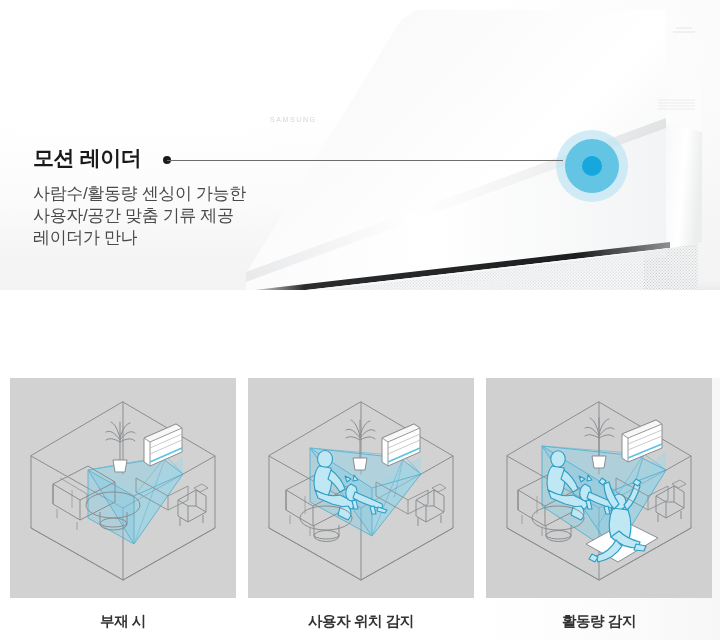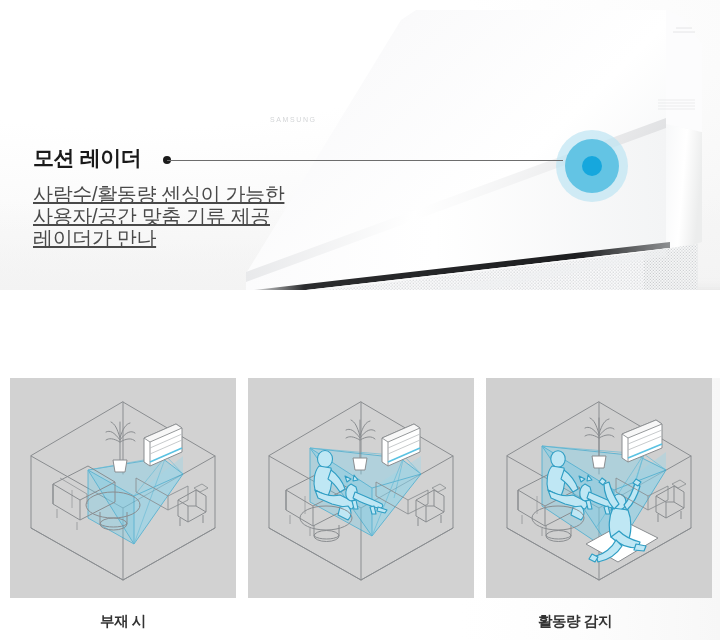--- a/index.html
+++ b/index.html
@@ -46,43 +46,43 @@
   .leader .line{position:absolute;left:4px;top:1px;width:396px;height:1px;background:#6d6d6d;}
   .leader .dot{position:absolute;left:0;top:-3px;width:8px;height:8px;border-radius:50%;background:#1b1b1b;}
 
   .callout{position:absolute;left:33px;top:143px;width:240px;}
   .callout-title{
     font-size:21px;font-weight:700;color:#1a1a1a;letter-spacing:-.4px;
     line-height:30px;margin:0 0 10px 0;white-space:nowrap;
   }
   .callout-body{margin:0;}
   .callout-body .ln{
-    display:block;font-size:20px;color:#4a4a4a;line-height:22px;
-    letter-spacing:-.35px;white-space:nowrap;text-decoration:underline;
+    display:block;font-size:17px;color:#4a4a4a;line-height:22px;
+    letter-spacing:-.35px;white-space:nowrap;
   }
 
   
   .panels{position:absolute;left:0;top:378px;width:720px;height:244px;}
   .panel{
     position:absolute;top:0;width:226px;height:220px;
     background:#d2d2d2;overflow:hidden;
   }
   .panel.p1{left:10px;}
   .panel.p2{left:248px;}
   .panel.p3{left:486px;background:#d0d0d0;}
   .panel svg{display:block;position:absolute;left:0;top:0;}
 
   .caption{
     position:absolute;top:226px;width:226px;height:34px;
     display:flex;align-items:center;justify-content:center;
     font-size:14.5px;font-weight:700;color:#333333;letter-spacing:-.4px;
   }
   .caption.c1{left:10px;}
   .caption.c2{left:248px;}
-  .caption.c3{left:462px;}
+  .caption.c3{left:486px;}
 
   .panels-bg{
     position:absolute;left:0;top:0;width:720px;height:262px;
     background:#ffffff;
   }
   .panels-bg.right-grad{
     background:linear-gradient(90deg,#ffffff 0%,#ffffff 64%,#fdfdfd 80%,#f7f7f7 100%);
   }
 </style>
 </head>
@@ -386,20 +386,21 @@
           <path d="M168,122 L186,112 L196,118 L196,134 L178,144 L168,138 Z"></path>
           <path d="M186,112 L186,128 L196,134"></path>
           <path d="M168,122 L178,128 L186,128"></path>
           <path d="M178,128 L178,144"></path>
           <path d="M170,140 L170,148"></path>
           <path d="M193,137 L193,145"></path>
           <path d="M184,110 L192,106 L198,110 L190,114 Z" opacity=".8"></path>
         </g>
       </svg>
     </div>
+    <div class="caption c2">사용자 위치 감지</div>
 
     <div class="panel p3">
       <svg width="226" height="220" viewBox="0 0 226 220" xmlns="http://www.w3.org/2000/svg">
         <g stroke="#8a8d90" stroke-width="1" fill="none" stroke-linejoin="round" stroke-linecap="round">
           <path d="M113,24 L205,78 L205,150 L113,202 L21,150 L21,78 Z"></path>
           <path d="M113,24 L113,96"></path>
           <path d="M21,78 L113,130 L205,78"></path>
           <path d="M113,130 L113,202"></path>
           <path d="M21,150 L113,202 L205,150" opacity=".85"></path>
         </g>

